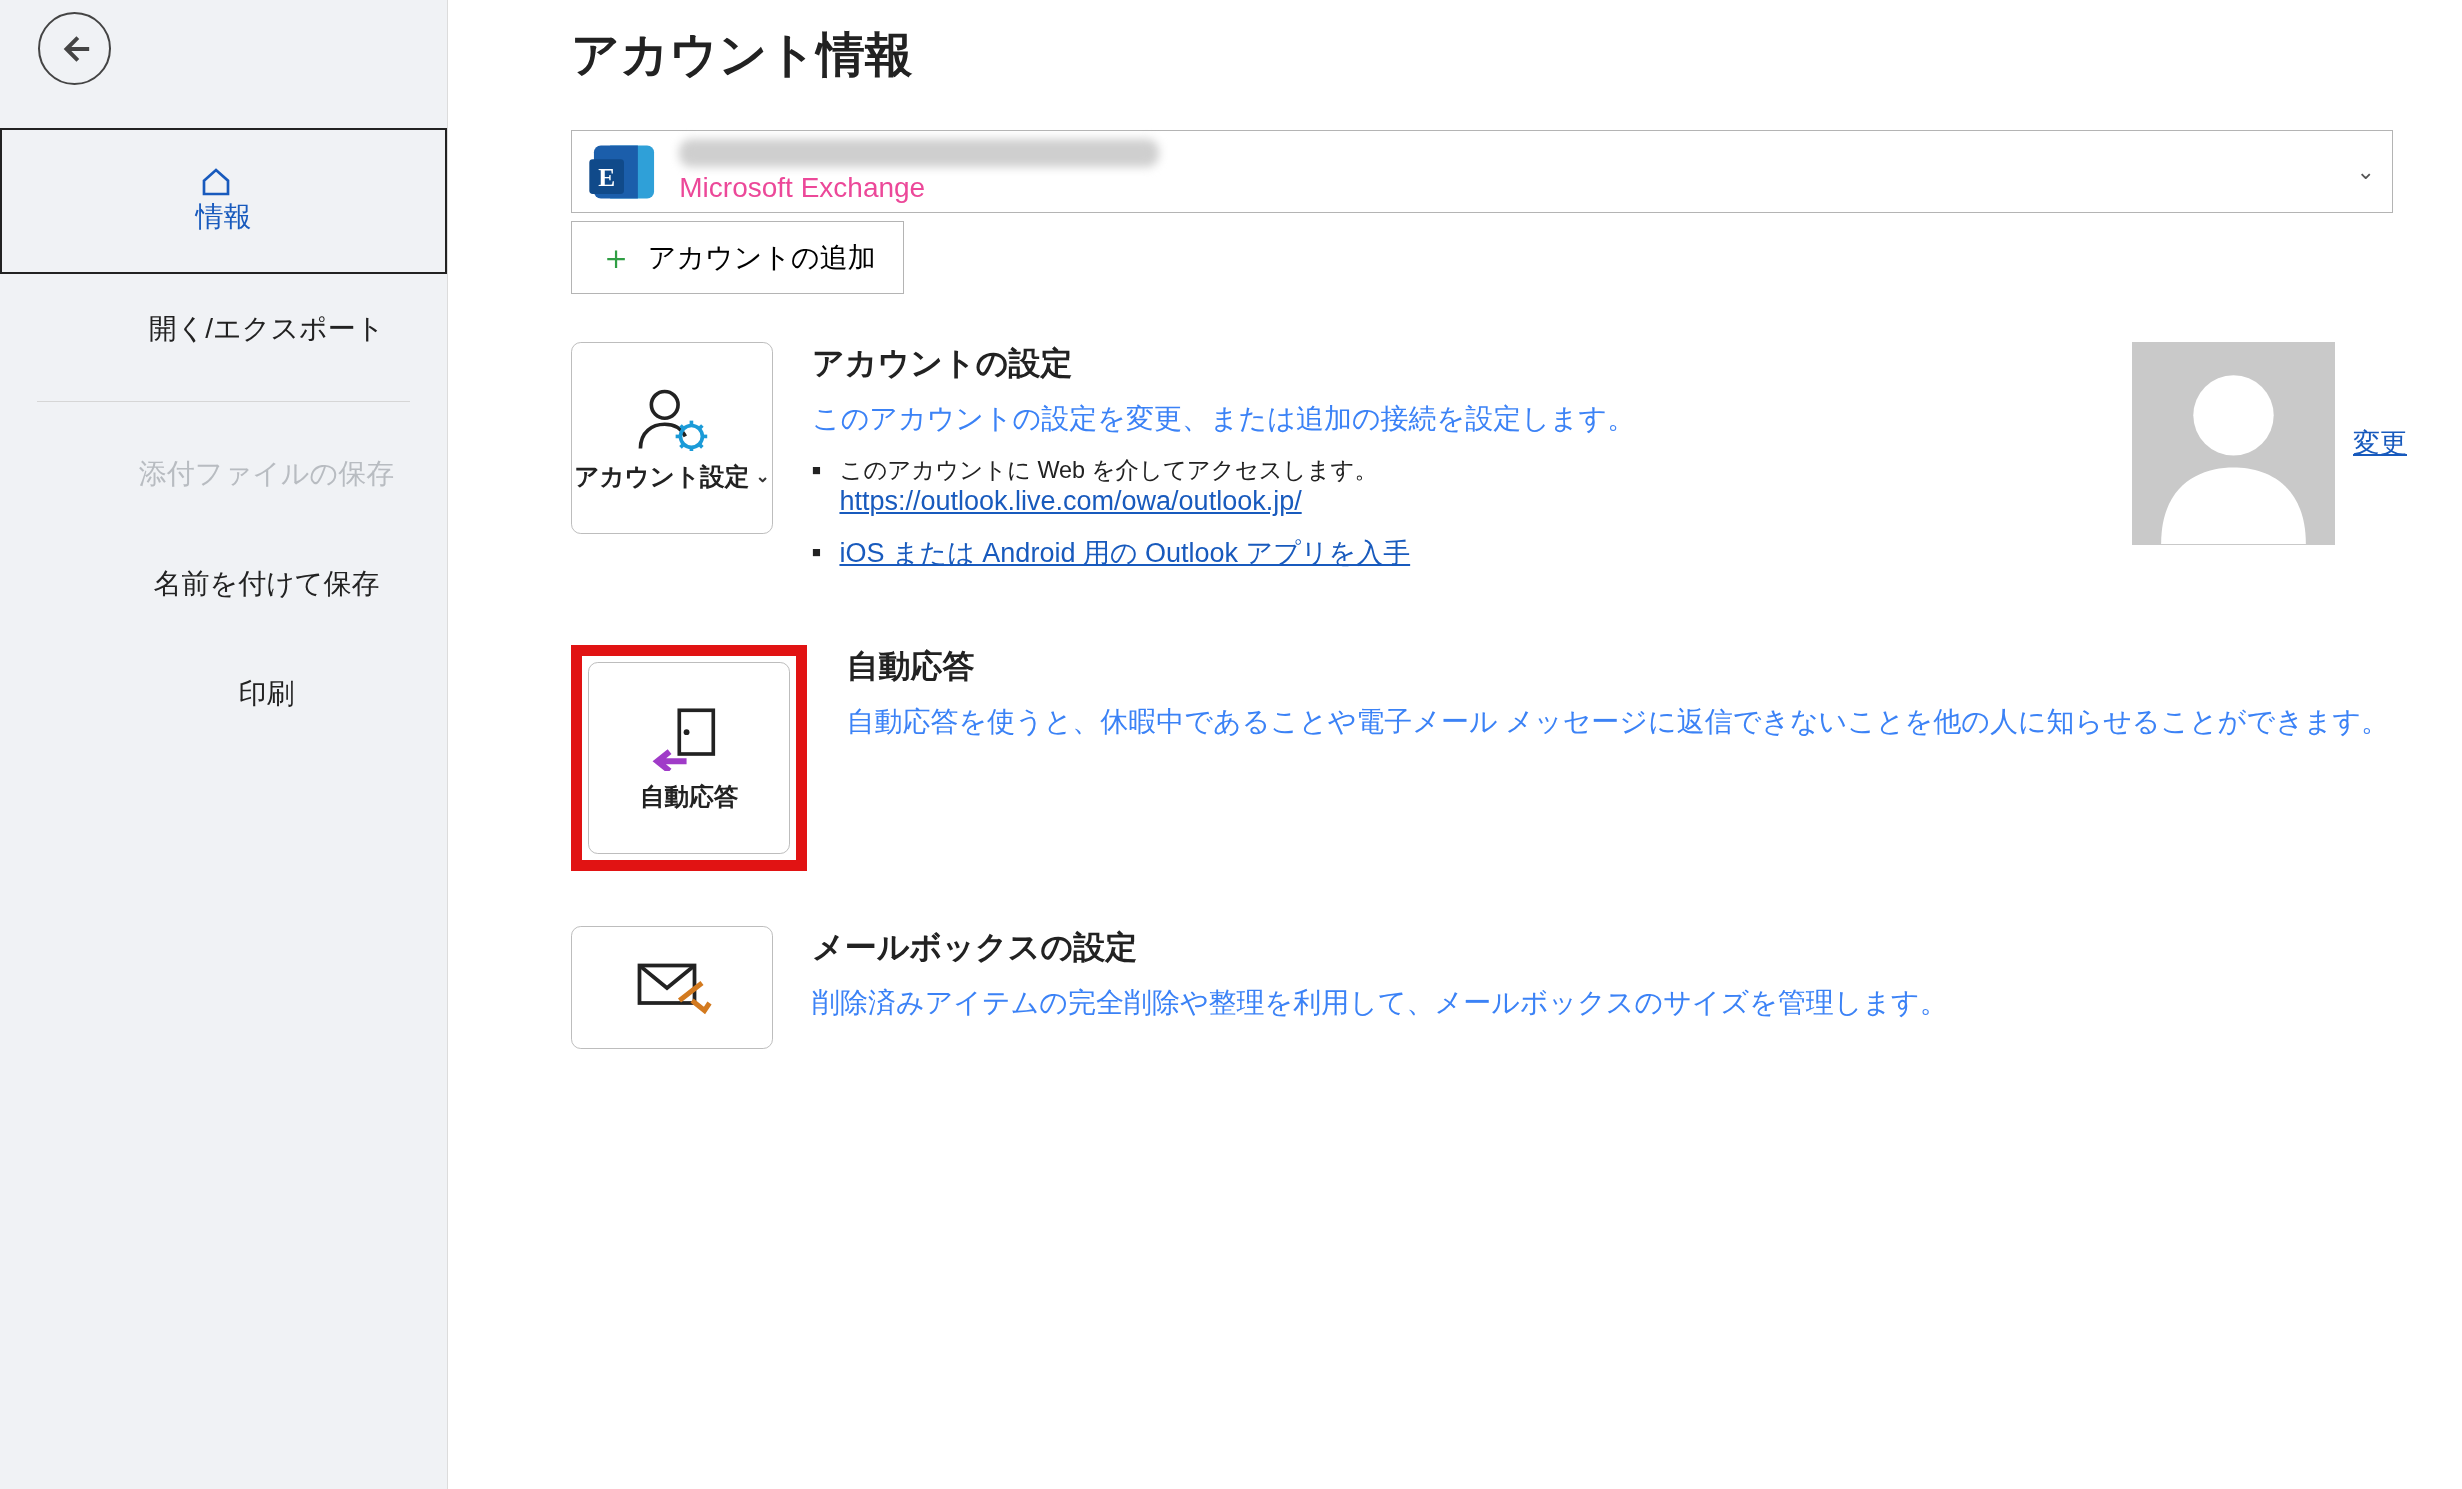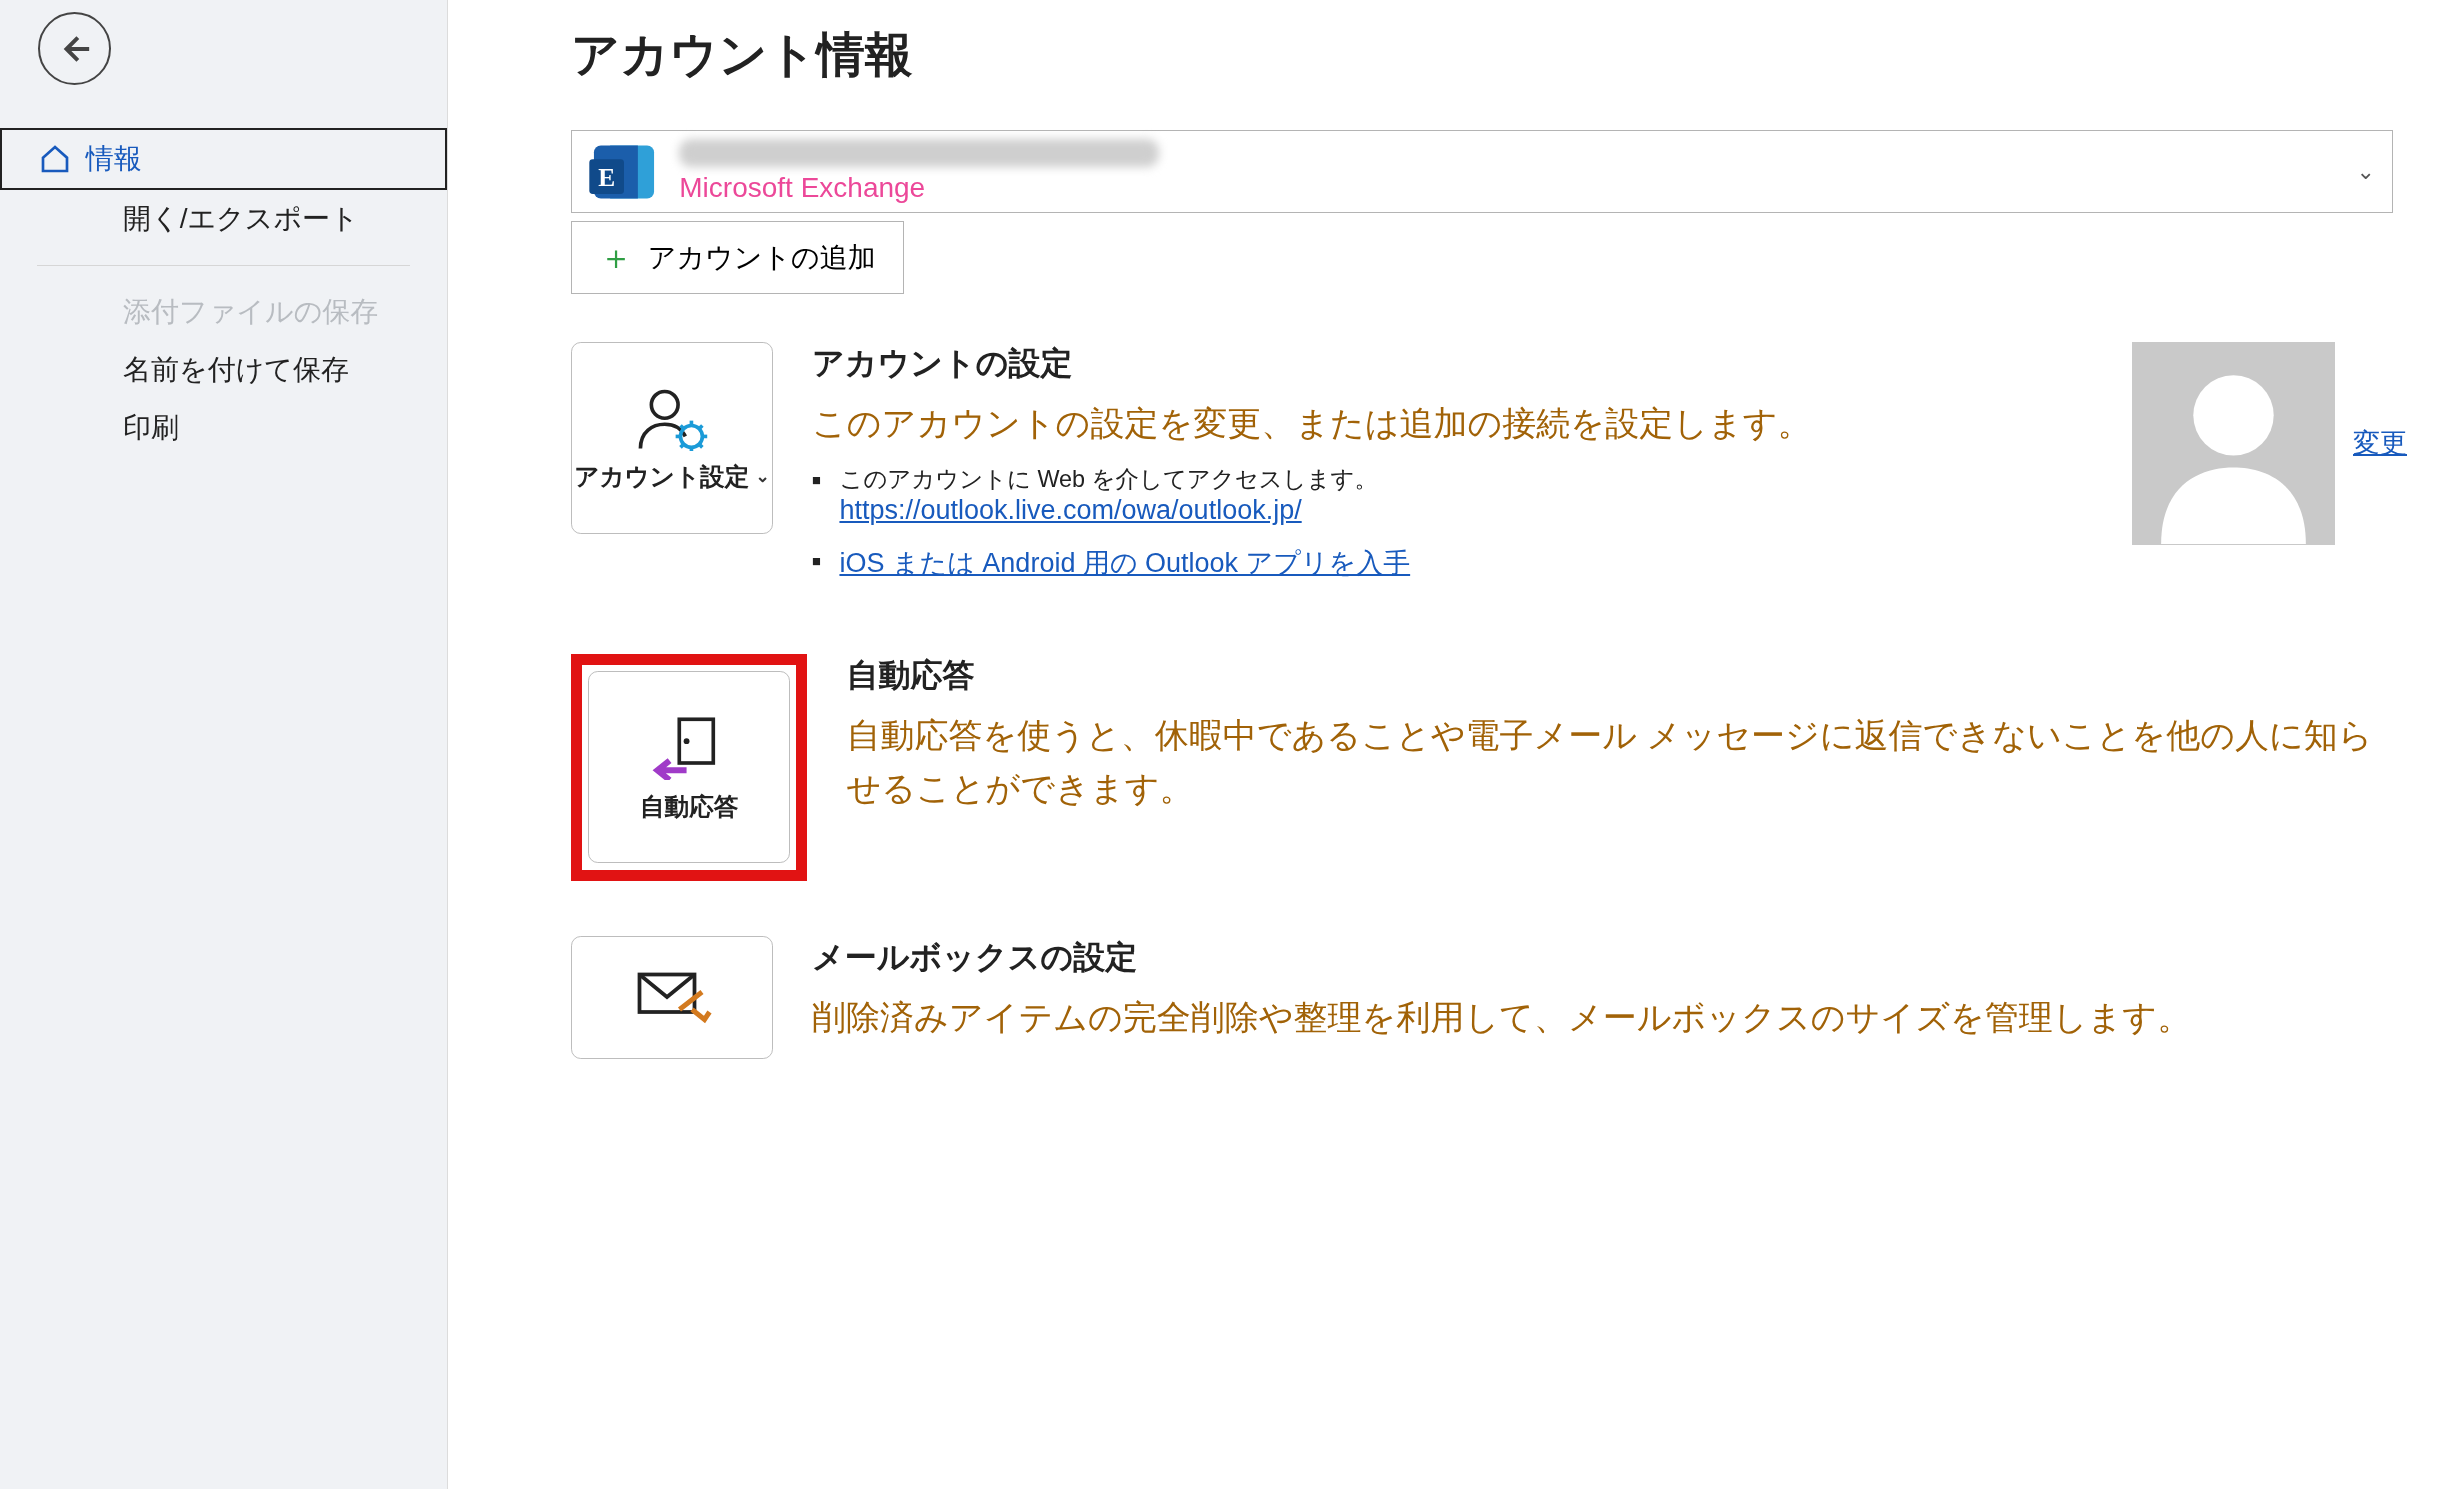--- a/index.html
+++ b/index.html
@@ -24,24 +24,25 @@
     margin-left: 38px;
     border: 2.5px solid #444;
     border-radius: 50%;
     display: flex; align-items: center; justify-content: center;
     cursor: pointer;
   }
   .back-circle svg { width: 34px; height: 34px; }
   .side-items { margin-top: 43px; }
   .side-item {
     display: flex; align-items: center;
-    padding: 10px 37px;
+    padding: 36px 37px;
     font-size: 28px;
     cursor: pointer;
     color: #222;
+    flex-direction: column;
   }
   .side-item.selected {
     border: 2.5px solid #222;
     color: #185abd;
     background: #f0f2f5;
   }
   .side-item .home-ic { margin-right: 14.8px; }
   .side-item.indented { padding-left: 123px; }
   .side-item.disabled { color: #b8bcc1; cursor: default; }
   .side-divider {
@@ -102,21 +103,21 @@
     cursor: pointer;
     background: #fff;
   }
   .tile.partial { height: 123px; }
   .tile svg { width: 80px; height: 68px; }
   .tile-label { font-size: 24.6px; font-weight: 700; display: flex; align-items: center; gap: 6.2px; }
   .tile-caret { font-size: 17px; color: #333; }
   .section-body { flex: 1; }
   .section-body.with-avatar { display: flex; gap: 49px; align-items: flex-start; }
   .sec-title { font-size: 32px; font-weight: 700; margin-bottom: 11px; }
-  .sec-desc { font-size: 34px; color: #a16207; line-height: 1.55; }
+  .sec-desc { font-size: 28px; color: #3b82f6; line-height: 1.55; }
   .bullets { list-style: none; margin-top: 13.5px; }
   .bullets li { display: flex; gap: 18.5px; margin-bottom: 18.5px; }
   .bullets li::before { content: "■"; font-size: 14.8px; margin-top: 8.6px; color: #222; }
   .link { color: #185abd; text-decoration: underline; cursor: pointer; font-size: 27px; }
   .avatar-box { display: flex; flex-direction: row; align-items: center; gap: 18.5px; }
   .avatar {
     width: 203px; height: 203px;
     border: 1.2px solid #c9c9c9;
     background: #c9c9c9;
     display: flex; align-items: flex-end; justify-content: center;

